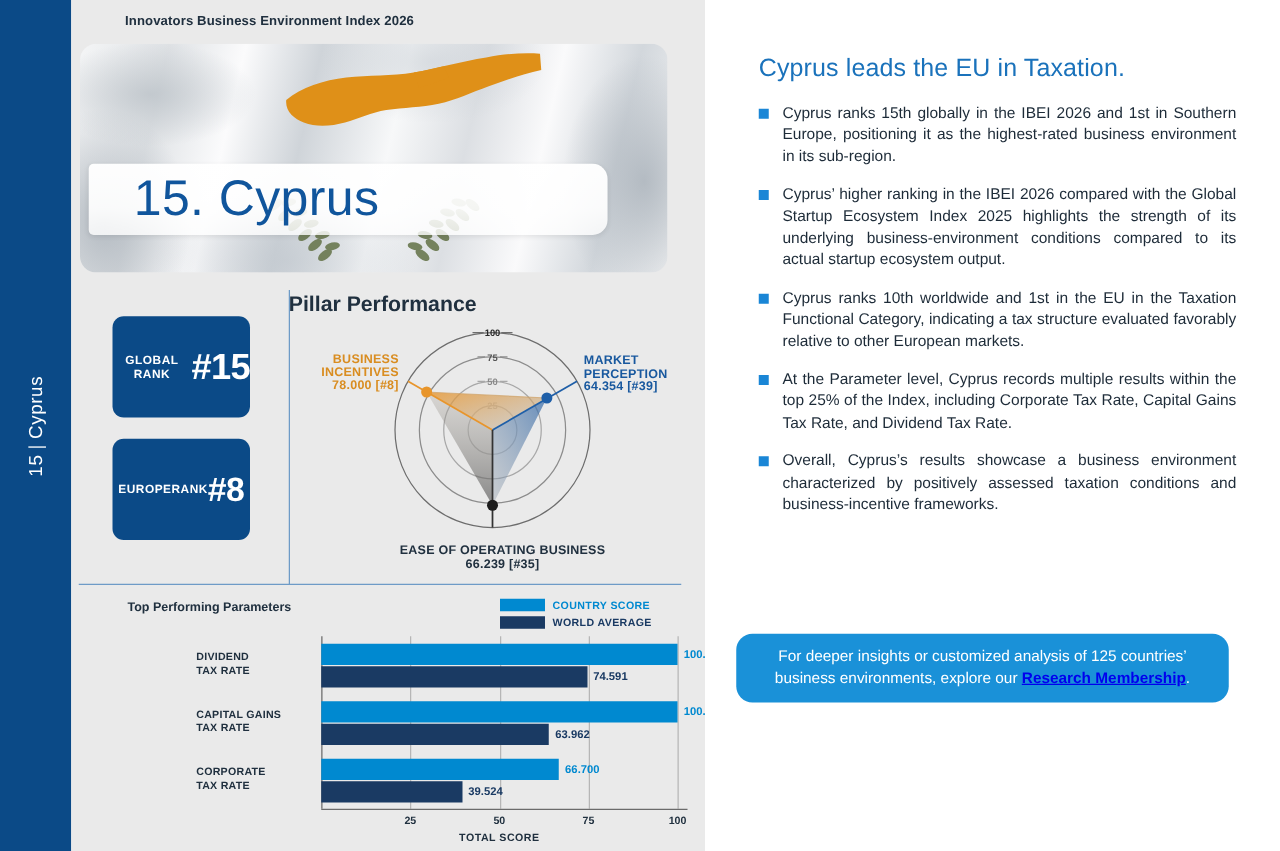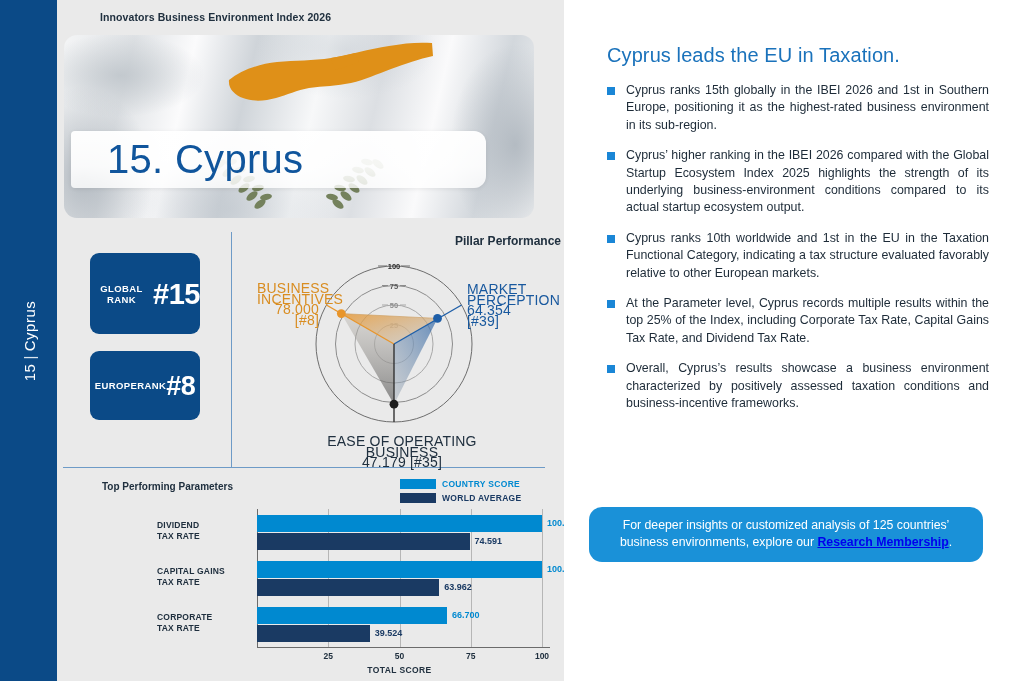--- a/index.html
+++ b/index.html
@@ -91,21 +91,21 @@
     position: absolute;
     width: 110px;
     border-radius: 9px;
     background: #0b4a87;
     color: #fff;
     text-align: center;
     display: flex; flex-direction: row;
     align-items: center; justify-content: center;
   }
   #rank-global { left: 33px; top: 253px; height: 81px; }
-  #rank-europe { left: 33px; top: 351px; height: 69px; }
+  #rank-europe { left: 33px; top: 351px; height: 81px; }
   .rank-label {
     font-size: 9.5px; font-weight: bold;
     letter-spacing: .4px; line-height: 11px;
   }
   .rank-value {
     font-size: 29px; font-weight: bold;
     line-height: 29px; margin-top: 1px;
     letter-spacing: -.5px;
   }
   #rank-europe .rank-value { font-size: 27px; }
@@ -119,34 +119,34 @@
   
   #lower-divider {
     position: absolute; left: 6px; top: 467px;
     width: 482px; height: 1px;
     background: #6e9bc7;
   }
 
   
   #pillar-title {
     position: absolute; left: 174px; top: 234px;
-    width: 330px; text-align: right;
-    font-size: 12px; font-weight: bold; color: #20303f;
+    width: 330px; text-align: left;
+    font-size: 17px; font-weight: bold; color: #20303f;
   }
   #pillar-sub {
     position: absolute; left: 174px; top: 251px;
     width: 330px; text-align: center;
     font-size: 9.5px; font-weight: bold; color: #20303f;
     letter-spacing: .3px;
   }
   #radar { position: absolute; left: 245px; top: 258px; width: 200px; height: 190px; }
 
   .axis-label {
     position: absolute;
-    font-size: 14px; font-weight: normal;
+    font-size: 10px; font-weight: bold;
     line-height: 10.5px; letter-spacing: .2px;
   }
   #lbl-incentives { left: 200px; top: 283px; width: 62px; text-align: right; color: #d98d21; }
   #lbl-market     { left: 410px; top: 284px; width: 72px; text-align: left; color: #18589e; }
   #lbl-ease       { left: 240px; top: 436px; width: 210px; text-align: center; color: #20303f; }
 
   
   #bar-title {
     position: absolute; left: 45px; top: 481px;
     font-size: 10px; font-weight: bold; color: #20303f;
@@ -331,21 +331,21 @@
       <div>INCENTIVES</div>
       <div>78.000 [#8]</div>
     </div>
     <div class="axis-label" id="lbl-market">
       <div>MARKET</div>
       <div>PERCEPTION</div>
       <div>64.354 [#39]</div>
     </div>
     <div class="axis-label" id="lbl-ease">
       <div>EASE OF OPERATING BUSINESS</div>
-      <div>47.179 [#35]</div>
+      <div>66.239 [#35]</div>
     </div>
 
     <div id="bar-title">Top Performing Parameters</div>
 
     <div id="legend">
       <div class="legend-row">
         <span class="legend-swatch" style="background:#0089d0"></span>
         <span class="legend-text" style="color:#0089d0">COUNTRY SCORE</span>
       </div>
       <div class="legend-row">

